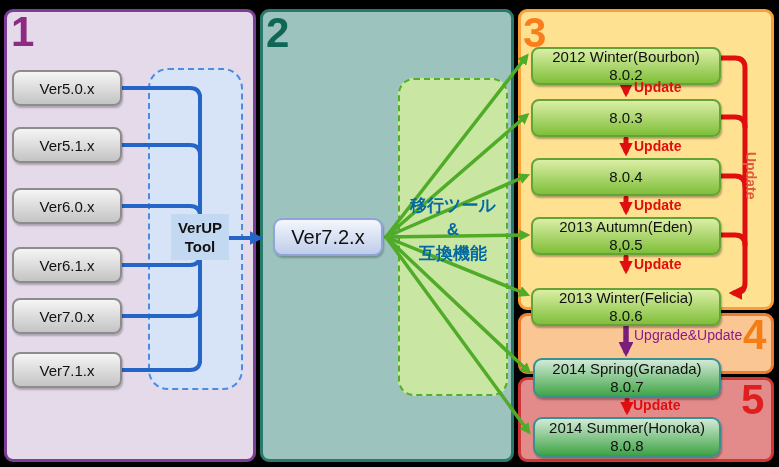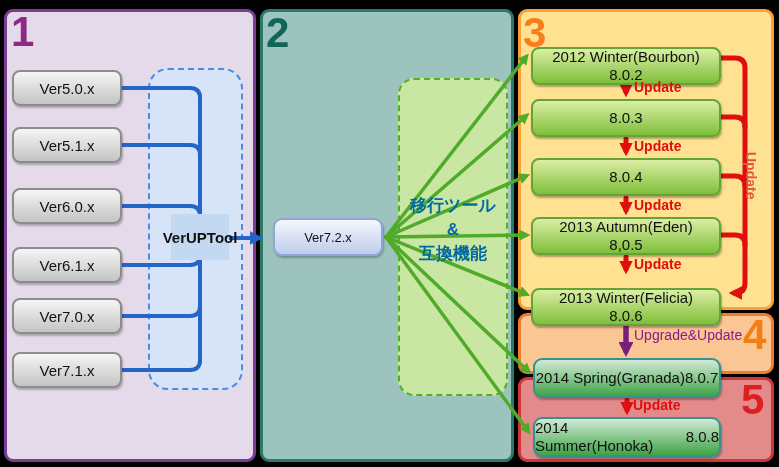--- a/index.html
+++ b/index.html
@@ -20,31 +20,31 @@
   #num4{left:743px;top:314px;color:#F47E14;}
   #num5{left:741px;top:379px;color:#DE1F1F;}
   .dashed-scope{position:absolute;box-sizing:border-box;z-index:2;}
   #verup-scope{left:148px;top:68px;width:95px;height:322px;background:#D7E3F6;border:2px dashed #4E8BE0;border-radius:20px;}
   #migration-scope{left:398px;top:78px;width:110px;height:318px;background:#C9E7A3;border:2px dashed #52AF27;border-radius:16px;}
   .vbox{position:absolute;left:12px;width:110px;height:36px;border:2px solid #8C8C8C;border-radius:8px;
     background:linear-gradient(#F5F5F5,#C4C4C4);display:flex;align-items:center;justify-content:center;
     font-size:15px;z-index:5;box-sizing:border-box;box-shadow:1px 2px 2px rgba(0,0,0,0.25);}
   #ver72-box{position:absolute;left:273px;top:218px;width:110px;height:38px;border:2px solid #8FA4D8;border-radius:9px;
     background:linear-gradient(#F3F7FD,#BFCDEA);display:flex;align-items:center;justify-content:center;
-    font-size:13px;z-index:5;box-sizing:border-box;box-shadow:1px 2px 2px rgba(0,0,0,0.25);}
+    font-size:20px;z-index:5;box-sizing:border-box;box-shadow:1px 2px 2px rgba(0,0,0,0.25);}
   #verup-tool-label{position:absolute;left:171px;top:214px;width:58px;height:46px;background:#C3D9F1;
-    display:flex;flex-direction:row;align-items:center;justify-content:center;
+    display:flex;flex-direction:column;align-items:center;justify-content:center;
     font-size:15px;font-weight:bold;line-height:19px;z-index:5;}
   #migration-text{position:absolute;left:398px;top:194px;width:110px;text-align:center;
     font-size:17px;font-weight:bold;line-height:24px;z-index:5;color:#0369a1;}
   .rbox{position:absolute;left:531px;width:190px;height:38px;border:2px solid #64A437;border-radius:8px;
     background:linear-gradient(#DBEEA5,#7FBF3A);display:flex;flex-direction:column;align-items:center;justify-content:center;
     font-size:15px;line-height:18px;z-index:5;box-sizing:border-box;box-shadow:1px 2px 2px rgba(0,0,0,0.3);}
   .tbox{position:absolute;left:533px;width:188px;height:40px;border:2px solid #3A8F8F;border-radius:9px;
-    background:linear-gradient(#D2EAD6,#3FA446);display:flex;flex-direction:row;align-items:center;justify-content:center;
+    background:linear-gradient(#D2EAD6,#3FA446);display:flex;flex-direction:column;align-items:center;justify-content:center;
     font-size:15px;line-height:18px;z-index:5;box-sizing:border-box;box-shadow:1px 2px 2px rgba(0,0,0,0.3);}
   .update-label{position:absolute;left:634px;font-size:14px;font-weight:bold;color:#E00E0E;z-index:6;}
   #upgrade-update-label{position:absolute;left:634px;top:327px;font-size:14px;font-weight:normal;color:#8B1A8B;z-index:6;}
   #side-update-label{position:absolute;left:743px;top:152px;writing-mode:vertical-rl;
     font-size:14px;font-weight:bold;color:#E3573F;z-index:6;}
   #p5-update-label{left:633px;top:397px;}
   #connectors{position:absolute;left:0;top:0;z-index:3;pointer-events:none;}
 </style>
 </head>
 <body>

